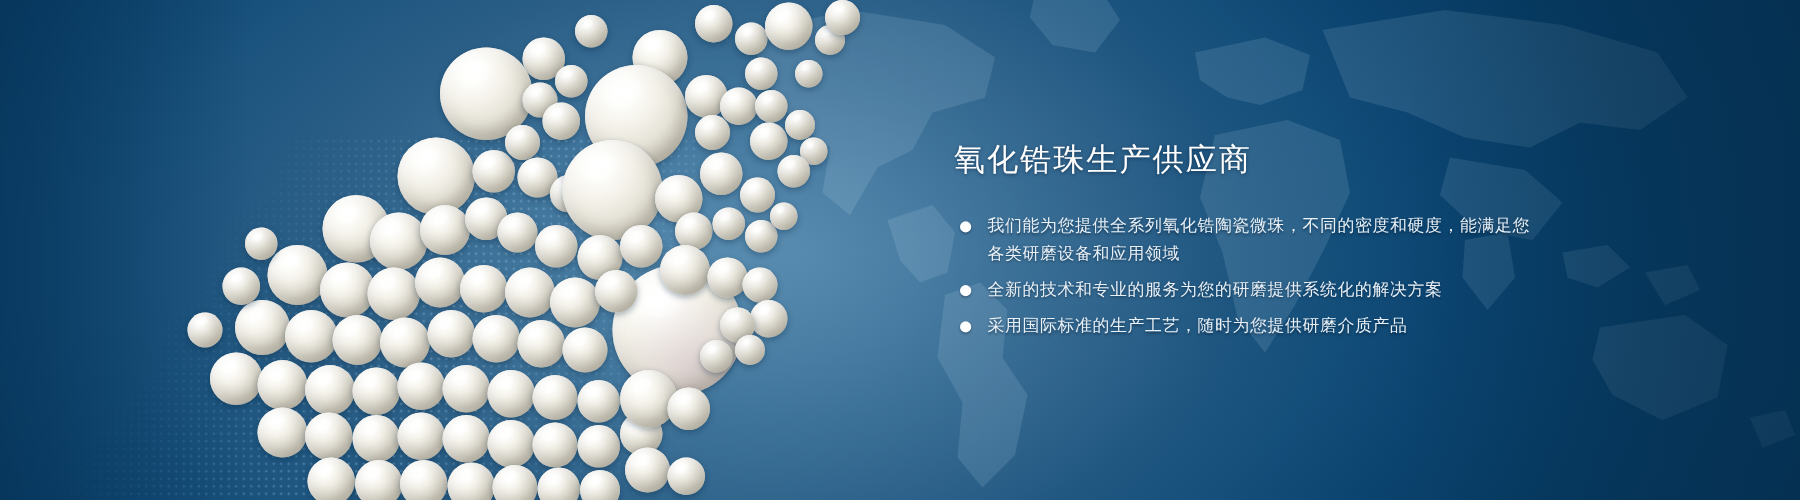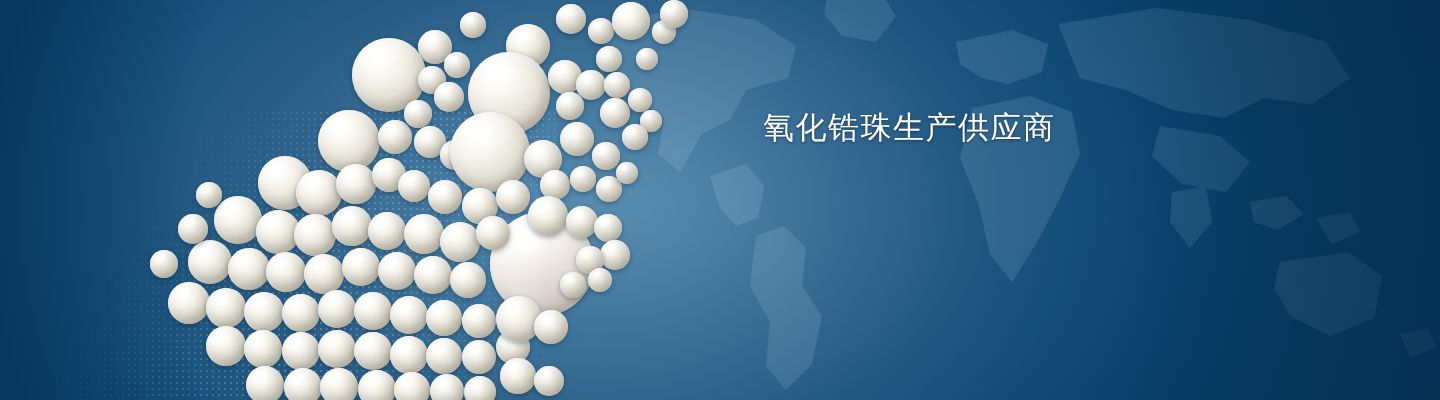--- a/index.html
+++ b/index.html
@@ -91,21 +91,21 @@
     background:radial-gradient(circle at 62% 78%, rgba(198,170,190,0.30) 0%, rgba(198,170,190,0) 58%);
   }
 
   
   .copy {
     position:absolute;
     left:763px; top:108px;
     width:470px;
   }
   .headline {
-    font-size:31px;
+    font-size:25px;
     line-height:40px;
     font-weight:400;
     color:#ffffff;
     letter-spacing:1.5px;
     text-shadow:0 1px 3px rgba(0,20,45,0.55);
     white-space:nowrap;
   }
   .bullets {
     margin-top:22px;
     list-style:none;
@@ -284,15 +284,29 @@
     <div class="bead" style="left:534px;top:366px;width:30px;height:30px;"></div>
 
     <div class="bead" style="left:178px;top:214px;width:30px;height:30px;"></div>
     <div class="bead" style="left:150px;top:250px;width:28px;height:28px;"></div>
     <div class="bead" style="left:196px;top:182px;width:26px;height:26px;"></div>
   </div>
 
   <div class="copy">
     <h1 class="headline">氧化锆珠生产供应商</h1>
 
+    <ul class="bullets">
+      <li class="bullet">
+        <span class="dot"></span>
+        <span>我们能为您提供全系列氧化锆陶瓷微珠，不同的密度和硬度，能满足您各类研磨设备和应用领域</span>
+      </li>
+      <li class="bullet">
+        <span class="dot"></span>
+        <span>全新的技术和专业的服务为您的研磨提供系统化的解决方案</span>
+      </li>
+      <li class="bullet">
+        <span class="dot"></span>
+        <span>采用国际标准的生产工艺，随时为您提供研磨介质产品</span>
+      </li>
+    </ul>
   </div>
 
 </div>
 
 </body></html>

